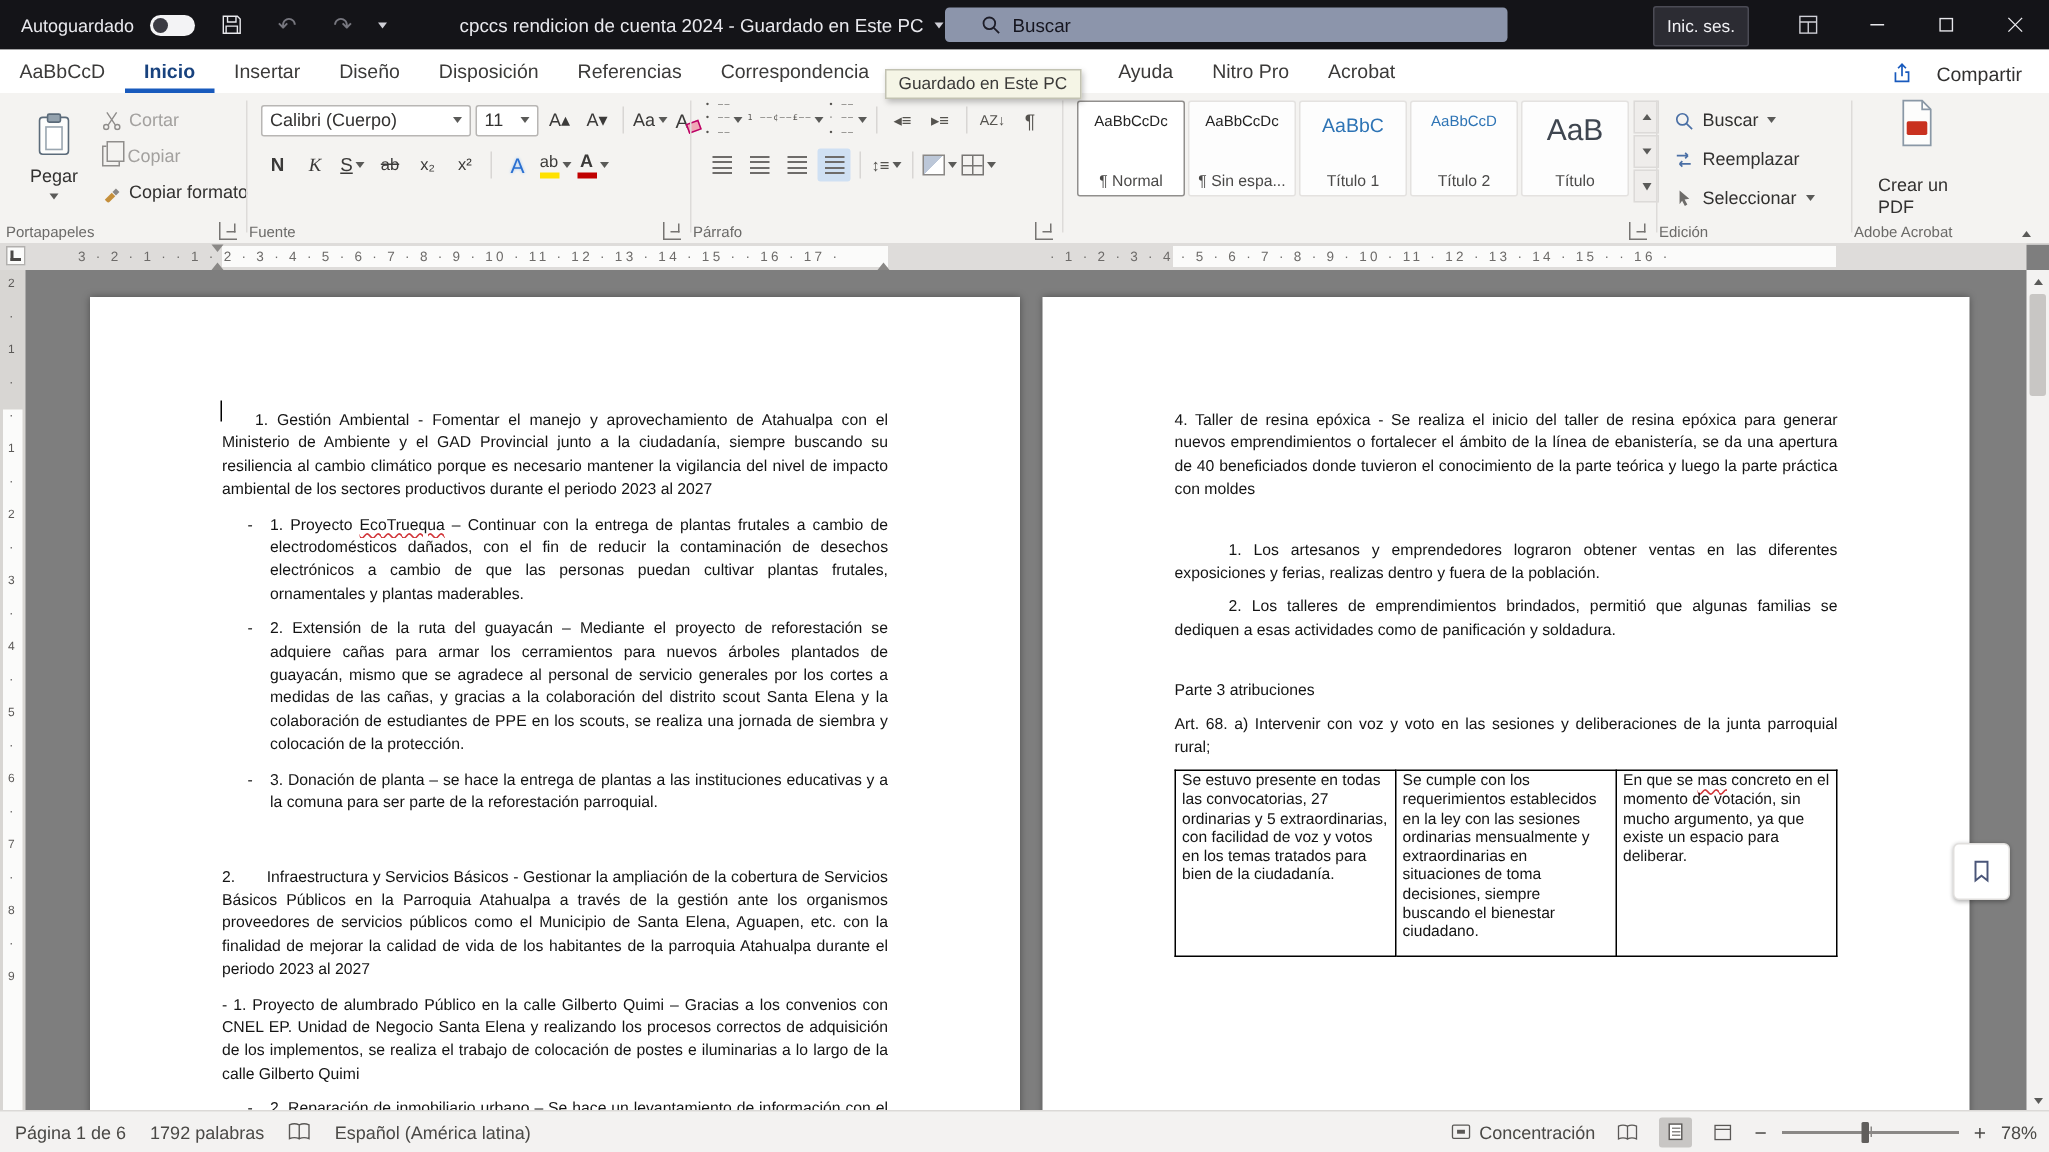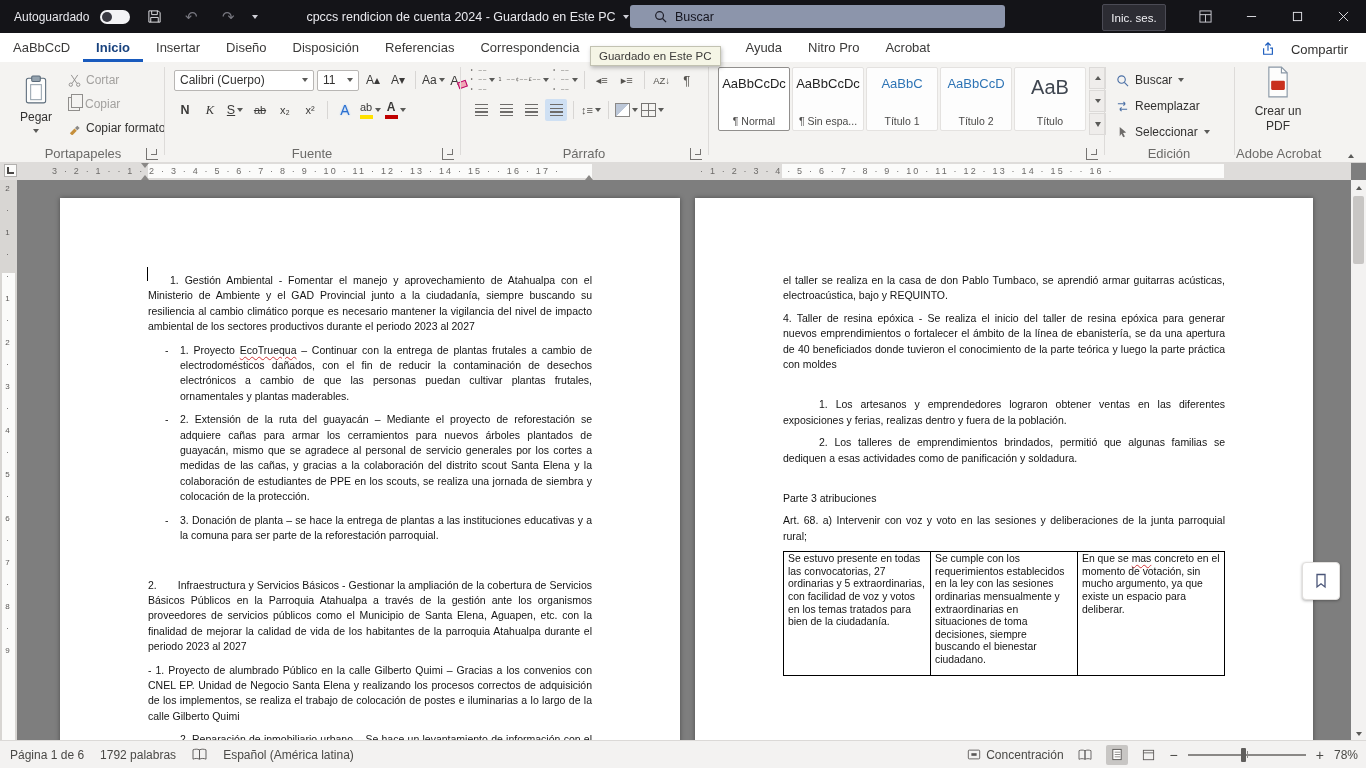--- a/index.html
+++ b/index.html
@@ -23,21 +23,21 @@
   .wb{width:46px;height:33px;display:flex;align-items:center;justify-content:center}
   
   #tabrow{position:absolute;left:0;top:33px;right:0;height:29px;background:#fff;display:flex;align-items:stretch;font-size:13px}
   .tab{padding:0 13px;display:flex;align-items:center;color:#3b3a39;white-space:nowrap}
   .tab.active{box-shadow:inset 0 -3px #185abd;color:#18427e;font-weight:bold}
   .tabgap{width:140px}
   #share-btn{margin-left:auto;display:flex;align-items:center;gap:16px;padding:16px 18px;color:#323130}
   
   #ribbon{position:absolute;left:0;top:62px;right:0;height:100px;background:#f4f3f1;border-bottom:1px solid #d5d3d1}
   .group{position:absolute;top:0;height:84px}
-  .glabel{position:absolute;bottom:-15px;left:0;right:0;text-align:center;font-size:13px;color:#6b6a68;white-space:nowrap}
+  .glabel{position:absolute;bottom:-15px;left:0;right:0;font-size:10px;color:#6b6a68;white-space:nowrap}
   .gsep{position:absolute;top:5px;height:88px;width:1px;background:#dddbd9}
   .dlg{position:absolute;right:4px;bottom:-14px;width:11px;height:11px;border-left:1px solid #767472;border-bottom:1px solid #767472}
   .dlg::after{content:"";position:absolute;right:1px;top:1px;width:5px;height:5px;border-right:1px solid #767472;border-bottom:1px solid #767472}
   .rtxt{font-size:12px;color:#323130;white-space:nowrap}
   .dim{color:#a3a19f}
   .tool{min-width:22px;height:22px;display:flex;align-items:center;justify-content:center;font-size:12.5px;color:#3b3a39;gap:2px}
   .tool.sel{background:#cfe0f3;border-radius:2px}
   .vsep{width:1px;height:18px;background:#d8d6d4;margin:0 3px}
   
   #paste-btn{position:absolute;left:6px;top:6px;width:52px;height:76px;display:flex;flex-direction:column;align-items:center;justify-content:flex-start;gap:5px;padding-top:7px;box-sizing:border-box}
@@ -70,31 +70,31 @@
   .i-lsp::before{content:"↕≡";font-size:11px;color:#55534f}
   .i-shade{width:13px;height:12px;border:1px solid #8a8886;background:linear-gradient(135deg,#bcc7d8 50%,#fff 50%)}
   .i-brd{position:relative;width:13px;height:12px;border:1px solid #777573}
   .i-brd::before{content:"";position:absolute;inset:0;background:
       linear-gradient(#777573,#777573) center/1px 100% no-repeat,
       linear-gradient(#777573,#777573) center/100% 1px no-repeat}
   
   .stcard{position:absolute;top:5px;width:72px;height:64px;background:#fdfdfd;border:1px solid #e4e2e0;border-radius:2px;
           display:flex;flex-direction:column;align-items:center;justify-content:space-between;padding:8px 2px 3px;box-sizing:border-box}
   .stcard.sel{border-color:#918f8d;background:#fff}
-  .stprev{font-size:13px;color:#232323;white-space:nowrap}
+  .stprev{font-size:10px;color:#232323;white-space:nowrap}
   .stprev.h1,.stprev.h2{color:#2E74B5}
   .stprev.big{font-size:20px;font-weight:300;color:#3f4650}
   .stname{font-size:10.5px;color:#4a4948;white-space:nowrap}
   .stscroll{position:absolute;top:5px;display:flex;flex-direction:column;gap:1px}
   .stb{width:15px;height:20px;background:#efedeb;border:1px solid #dcdad8;display:flex;align-items:center;justify-content:center}
   .cvu{width:0;height:0;border-left:3.5px solid transparent;border-right:3.5px solid transparent;border-bottom:4px solid #5a5a58}
   
   .edrow{position:absolute;left:10px;display:flex;align-items:center;gap:6px;height:22px}
   
-  #createpdf{position:absolute;left:0;top:4px;width:100%;display:flex;flex-direction:column;align-items:center;gap:6px;text-align:center}
+  #createpdf{position:absolute;left:0;top:4px;width:100%;display:flex;flex-direction:column;align-items:center;gap:18px;}
   #collapse-ribbon{position:absolute;right:12px;bottom:4px}
   
   #hruler{position:absolute;left:0;top:162px;right:15px;height:18px;background:#dedcda;overflow:hidden}
   .rwhite{position:absolute;top:2px;bottom:2px;background:#fbfbfa}
   .rnum{position:absolute;top:3.5px;font-size:9px;letter-spacing:2.2px;color:#6d6b69;white-space:nowrap}
   .tabsel{position:absolute;left:4px;top:2px;width:13px;height:13px;background:#fbfbfa;border:1px solid #b2b0ae;box-sizing:border-box}
   .tabsel::before{content:"";display:block;width:5px;height:5px;margin:2px;border-left:2px solid #4a4846;border-bottom:2px solid #4a4846}
   .imk{position:absolute;width:0;height:0;border:4px solid transparent}
   
   #canvas{position:absolute;left:0;top:180px;right:0;height:561px;background:#7e7e7e;overflow:hidden}
@@ -476,21 +476,20 @@
         </div>
         <div class="spc"></div>
         <p>2.&nbsp;&nbsp;&nbsp;&nbsp;&nbsp;&nbsp;&nbsp;Infraestructura y Servicios Básicos - Gestionar la ampliación de la cobertura de Servicios Básicos Públicos en la Parroquia Atahualpa a través de la gestión ante los organismos proveedores de servicios públicos como el Municipio de Santa Elena, Aguapen, etc. con la finalidad de mejorar la calidad de vida de los habitantes de la parroquia Atahualpa durante el periodo 2023 al 2027</p>
         <p>- 1. Proyecto de alumbrado Público en la calle Gilberto Quimi – Gracias a los convenios con CNEL EP. Unidad de Negocio Santa Elena y realizando los procesos correctos de adquisición de los implementos, se realiza el trabajo de colocación de postes e iluminarias a lo largo de la calle Gilberto Quimi</p>
         <p class="dash">2. Reparación de inmobiliario urbano – Se hace un levantamiento de información con el fin de solicitar a PACIPETROL la donación de tubos metálicos, donde se tuvo una respuesta positiva, para posterior iniciar la reparación de los inmuebles de las calles Bolívar Panchana, Wilfrido Vera, Gilberto Quimi, av. 9 de octubre y calle Entre Ríos</p>
       </div>
     </div>
 
     <div class="page" id="page-right">
       <div class="pagein pr">
-        <p>el taller se realiza en la casa de don Pablo Tumbaco, se aprendió armar guitarras acústicas, electroacústica, bajo y REQUINTO.</p>
         <p>4. Taller de resina epóxica - Se realiza el inicio del taller de resina epóxica para generar nuevos emprendimientos o fortalecer el ámbito de la línea de ebanistería, se da una apertura de 40 beneficiados donde tuvieron el conocimiento de la parte teórica y luego la parte práctica con moldes</p>
         <div class="spc2"></div>
         <p class="ind2">1. Los artesanos y emprendedores lograron obtener ventas en las diferentes exposiciones y ferias, realizas dentro y fuera de la población.</p>
         <p class="ind2">2. Los talleres de emprendimientos brindados, permitió que algunas familias se dediquen a esas actividades como de panificación y soldadura.</p>
         <div class="spc2"></div>
         <p>Parte 3 atribuciones</p>
         <p>Art. 68. a) Intervenir con voz y voto en las sesiones y deliberaciones de la junta parroquial rural;</p>
         <table class="atable">
           <tbody>
               <tr>

